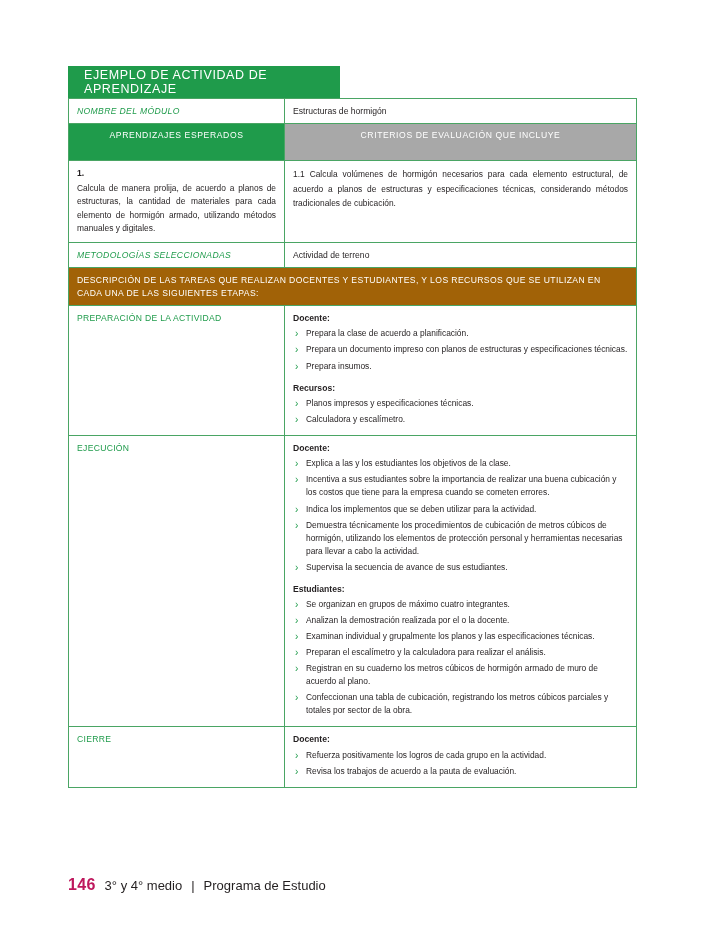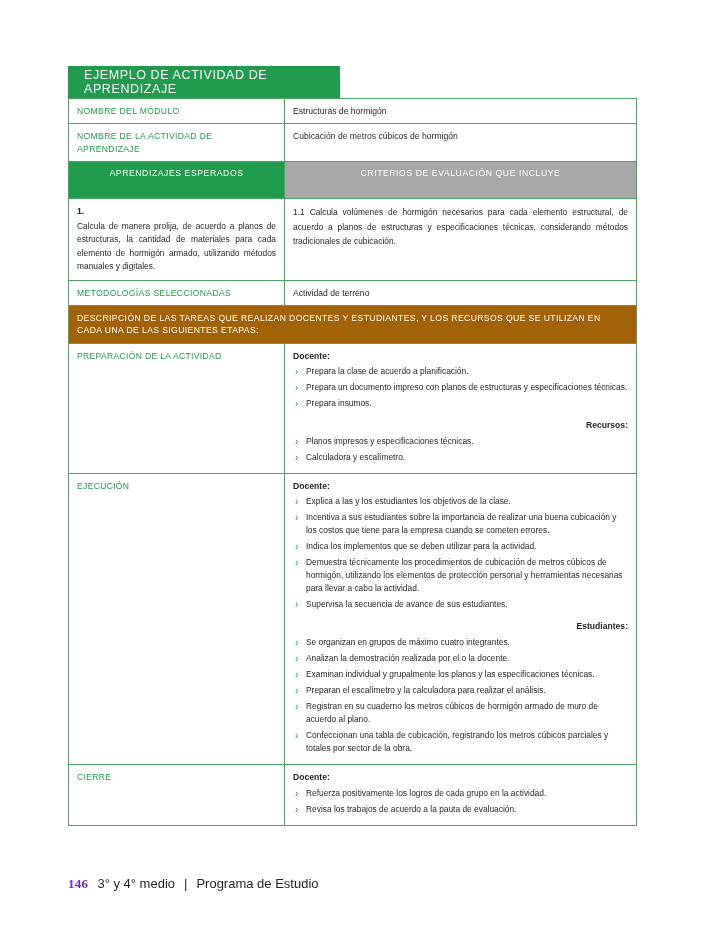--- a/index.html
+++ b/index.html
@@ -55,20 +55,21 @@
     vertical-align: top;
     padding: 6px 8px;
     font-size: 8.6px;
     line-height: 1.45;
   }
   .lbl {
     color: #1f9b4b;
     font-size: 8.4px;
     letter-spacing: 0.35px;
     white-space: normal;
+    font-style: italic;
   }
   .val {
     color: #231f20;
     font-size: 8.4px;
   }
   .col-left { width: 216px; }
   .col-right { width: 352px; }
 
   tr.hrow td {
     padding: 5px;
@@ -121,21 +122,21 @@
     color: #1f9b4b;
     font-size: 8.6px;
     letter-spacing: 0.3px;
     line-height: 1.5;
   }
   .role {
     font-weight: bold;
     font-size: 8.6px;
     margin: 0 0 3px 0;
   }
-  .role.second { margin-top: 9px; text-align: right; }
+  .role.second { margin-top: 9px; }
   ul.bul {
     list-style: none;
     margin: 0 0 0 0;
     padding: 0;
   }
   ul.bul li {
     position: relative;
     padding-left: 13px;
     margin-bottom: 3px;
     font-size: 8.4px;
@@ -153,25 +154,24 @@
   }
   .footer {
     position: absolute;
     left: 68px;
     top: 876px;
     display: flex;
     align-items: baseline;
     gap: 9px;
   }
   .pgnum {
-    color: #6d28d9;
-    font-size: 13px;
+    color: #be185d;
+    font-size: 16px;
     font-weight: bold;
     letter-spacing: 0.3px;
-    font-family: Liberation Serif, serif;
   }
   .foot-text {
     font-size: 13px;
     color: #231f20;
   }
   .foot-sep { color: #231f20; }
 </style>
 </head>
 <body>
 
@@ -185,24 +185,20 @@
     <table class="main">
       <colgroup>
         <col class="col-left">
         <col class="col-right">
       </colgroup>
       <tbody>
         <tr>
           <td class="lbl">NOMBRE DEL MÓDULO</td>
           <td class="val">Estructuras de hormigón</td>
         </tr>
-        <tr>
-          <td class="lbl">NOMBRE DE LA ACTIVIDAD DE APRENDIZAJE</td>
-          <td class="val">Cubicación de metros cúbicos de hormigón</td>
-        </tr>
 
         <tr class="hrow">
           <td class="head-green">APRENDIZAJES ESPERADOS</td>
           <td class="head-gray">CRITERIOS DE EVALUACIÓN QUE INCLUYE</td>
         </tr>
 
         <tr>
           <td class="cell-pad">
             <div class="ae-num">1.</div>
             <div class="ae-text">Calcula de manera prolija, de acuerdo a planos de estructuras, la cantidad de materiales para cada elemento de hormigón armado, utilizando métodos manuales y digitales.</div>

